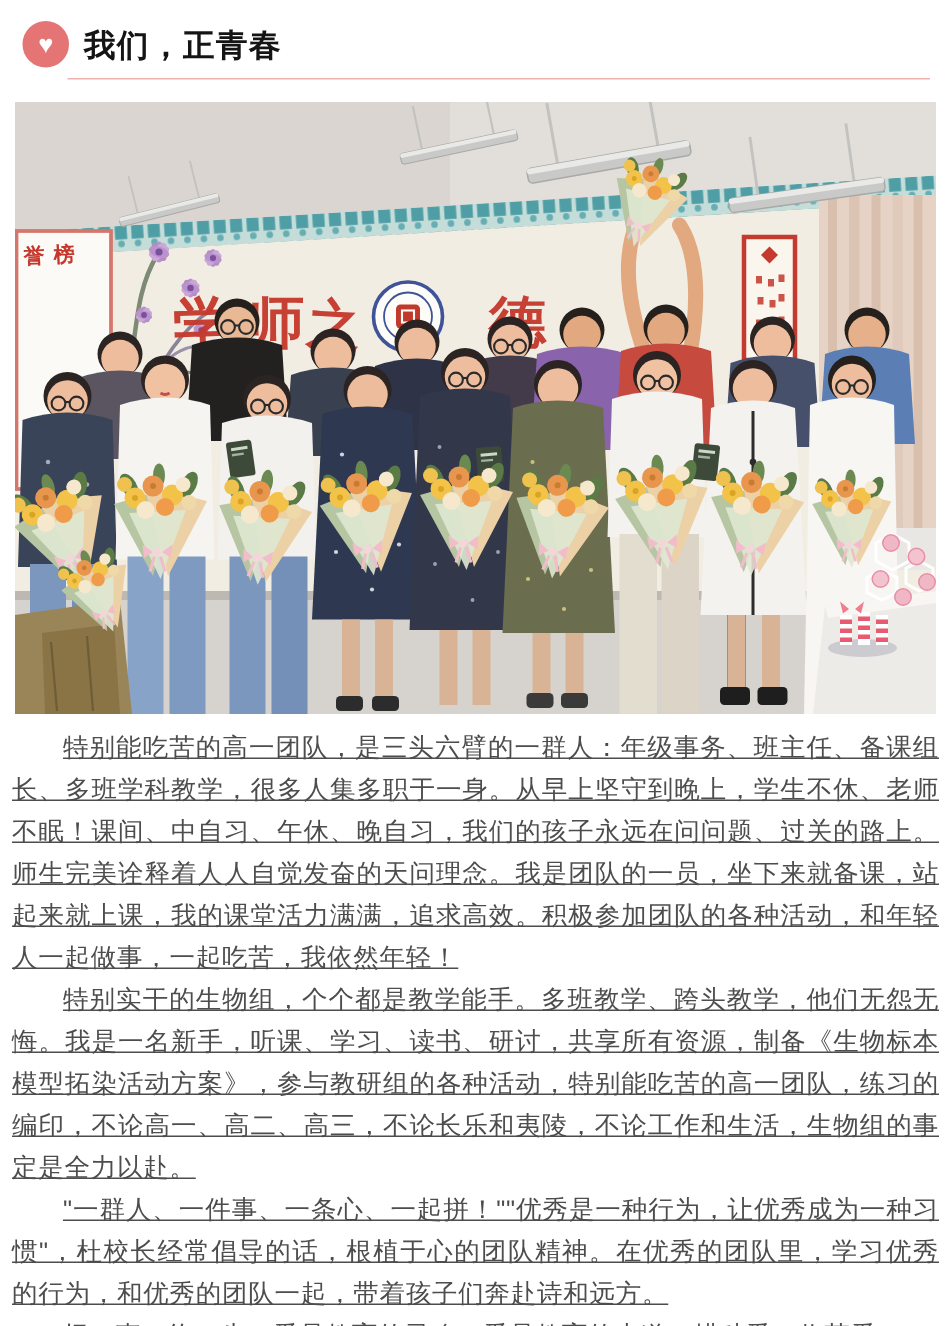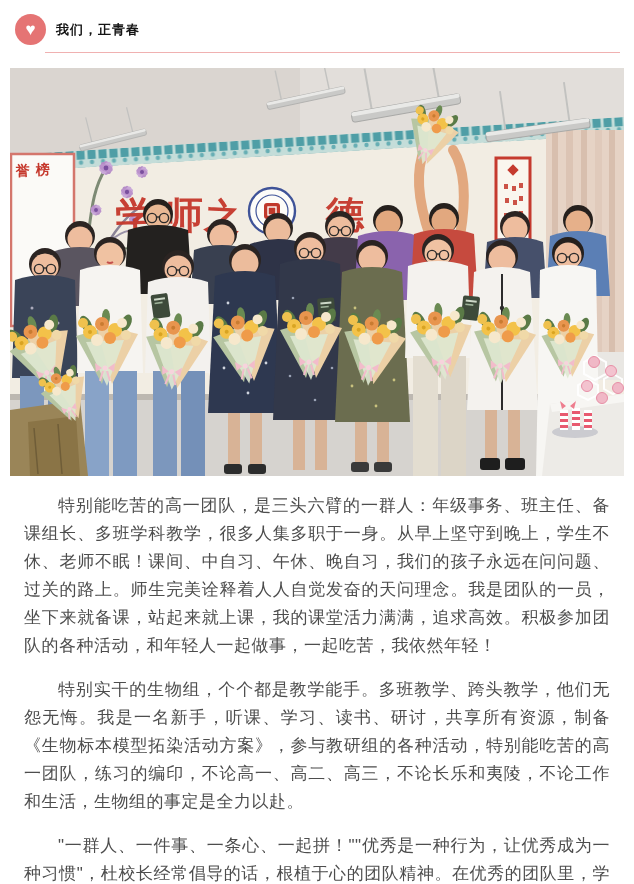--- a/index.html
+++ b/index.html
@@ -12,35 +12,35 @@
   .page { width: 634px; height: 884px; position: relative; }
 
   
   .hdr { display:flex; align-items:center; padding: 14px 14px 0 15px; gap: 10px; }
   .heart-badge {
     width: 31px; height: 31px; border-radius: 50%;
     background: #e57474; flex: 0 0 auto;
     display:flex; align-items:center; justify-content:center;
     color:#fff; font-size:17px; line-height:1;
   }
-  .hdr h1 { font-size: 13px; font-weight: bold; color: #141414; letter-spacing: 1px; }
+  .hdr h1 { font-size: 21px; font-weight: bold; color: #141414; letter-spacing: 1px; }
   .rule { margin: 7px 14px 0 45px; border-top: 1.5px solid #f0b1b1; height:0; }
 
   
   .photo { margin: 15px 10px 0 10px; width: 614px; height: 408px; display:block; overflow:hidden; }
   .photo svg { display:block; }
 
   
   .article {
     margin: 9px 8px 0 8px;
     font-size: 17px; line-height: 28px;
     color: #4d4d4d; text-align: justify;
     letter-spacing: 0.5px;
   }
-  .article p { text-indent: 2em; margin: 16px; }
+  .article p { text-indent: 2em; margin: 0; text-decoration: underline; }
   .cal { font-family: "DejaVu Serif", serif; font-weight: bold; }
 </style>
 </head>
 <body>
 
 <div class="page">
 
   <div class="hdr">
     <span class="heart-badge">♥</span>
     <h1>我们，正青春</h1>

